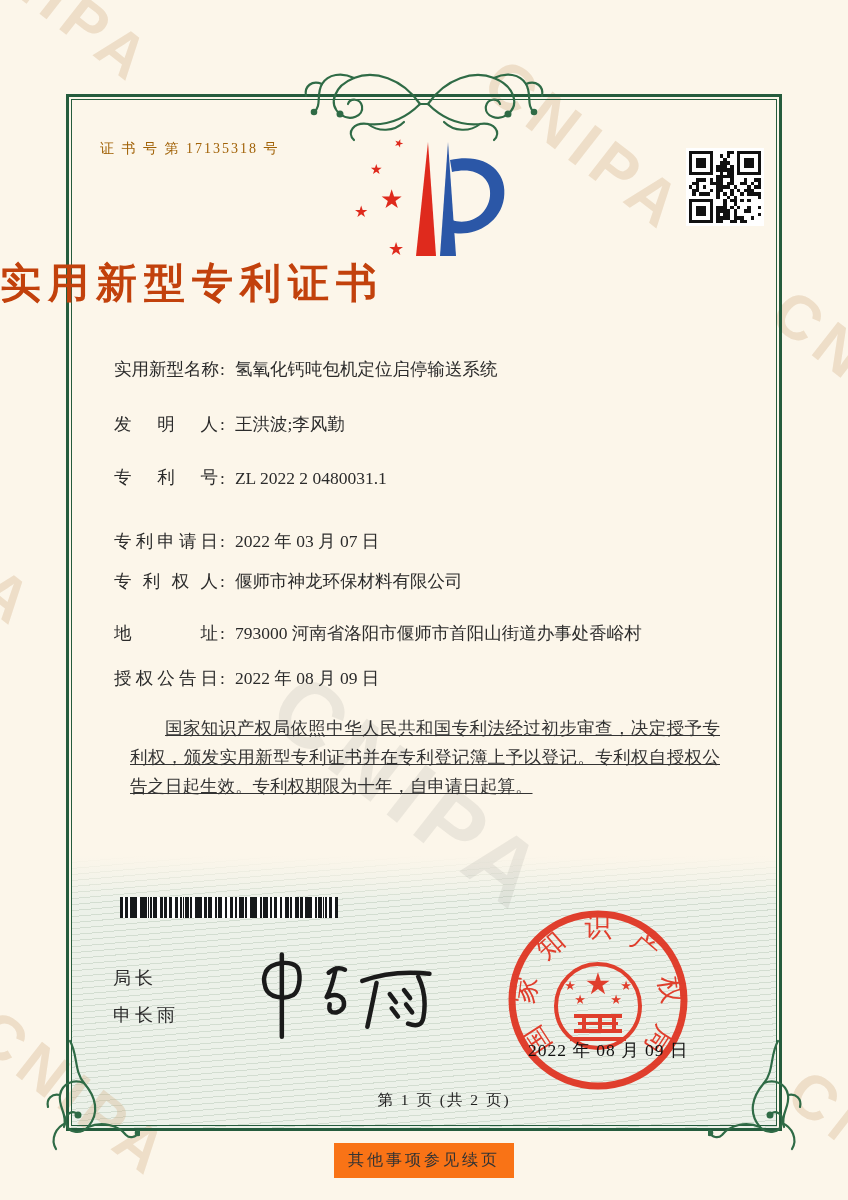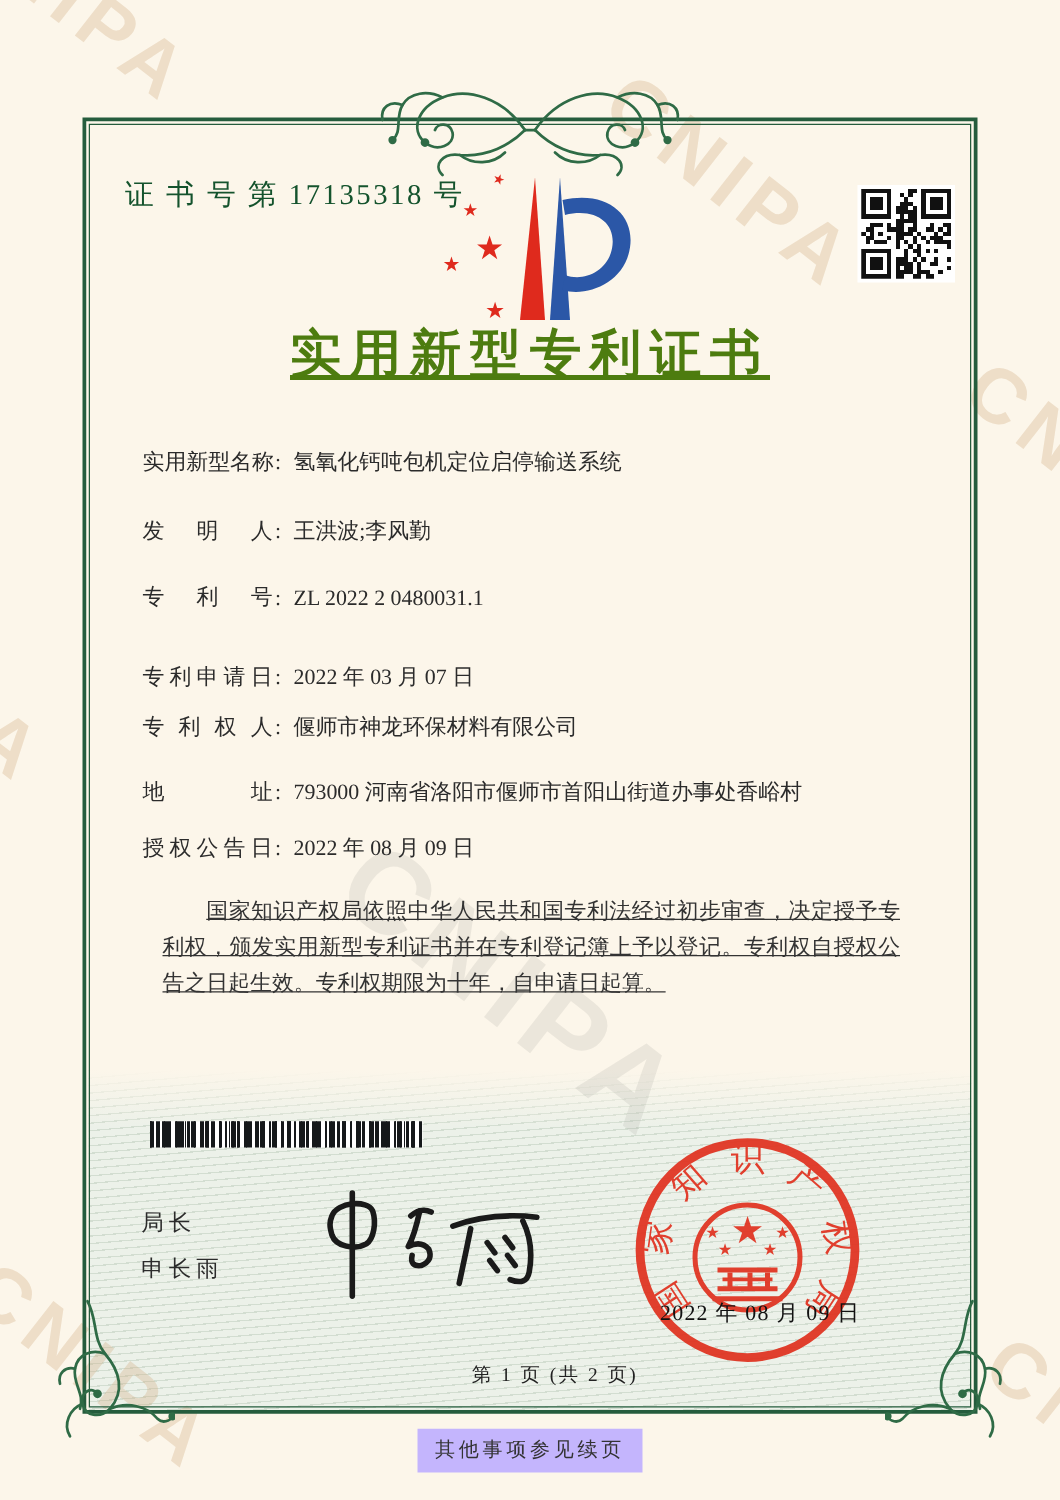--- a/index.html
+++ b/index.html
@@ -35,27 +35,27 @@
   .frame{
     left:66px;top:94px;width:716px;height:1037px;z-index:4;
     border:3px solid #255c3d;pointer-events:none;box-sizing:border-box;
   }
   .frame::after{
     content:"";position:absolute;left:2px;top:2px;right:2px;bottom:2px;
     border:1.5px solid #255c3d;
   }
   .content{position:absolute;z-index:6;}
   
-  .cert-no{left:100px;top:140px;font-size:23px;letter-spacing:2px;color:#14532d;}
+  .cert-no{left:100px;top:140px;font-size:14px;letter-spacing:2px;color:#a16207;}
   .qr{left:686px;top:148px;width:78px;height:78px;background:#fff;padding:3px;box-sizing:border-box;}
   .logo{left:352px;top:138px;width:160px;height:124px;}
   .logo .star{position:absolute;color:#df2a1d;font-family:"DejaVu Sans",sans-serif;line-height:1;}
   .title{
-    left:0;top:256px;width:848px;text-align:center;
-    font-size:41px;font-weight:bold;letter-spacing:7px;color:#4d7c0f;text-decoration:underline;
+    left:0;top:256px;width:848px;text-align:left;
+    font-size:41px;font-weight:bold;letter-spacing:7px;color:#c2410c;
   }
   
   .row{left:114px;font-size:17.5px;height:24px;white-space:nowrap;}
   .row .lbl{
     display:inline-block;width:104px;text-align:justify;text-align-last:justify;
     vertical-align:bottom;
   }
   .row .colon{display:inline-block;margin:0 10px 0 2px;}
   .row .pair2{position:absolute;left:316px;top:0;}
   .row .pair2 .lbl{width:88px;}
@@ -82,21 +82,21 @@
   .issue-date{
     left:528px;top:1038px;font-size:17.5px;color:#111;z-index:8;letter-spacing:1px;
     white-space:nowrap;
   }
   
   .page-num{left:0;top:1090px;width:848px;text-align:center;font-size:15.5px;color:#222;letter-spacing:2px;padding-left:20px;}
   .note{
     left:0;top:1143px;width:848px;text-align:center;z-index:6;
   }
   .note span{
-    display:inline-block;background:#c4b5fd;padding:7px 14px;font-size:16px;
+    display:inline-block;background:#f97316;padding:7px 14px;font-size:16px;
     letter-spacing:3px;color:#333;
   }
   .ornament{z-index:5;pointer-events:none;}
 </style>
 </head>
 <body>
 
 <div class="wm" style="left:-58px;top:-36px;font-size:62px;">CNIPA</div>
 <div class="wm" style="left:468px;top:108px;font-size:64px;">CNIPA</div>
 <div class="wm" style="left:756px;top:338px;font-size:62px;">CNIPA</div>

